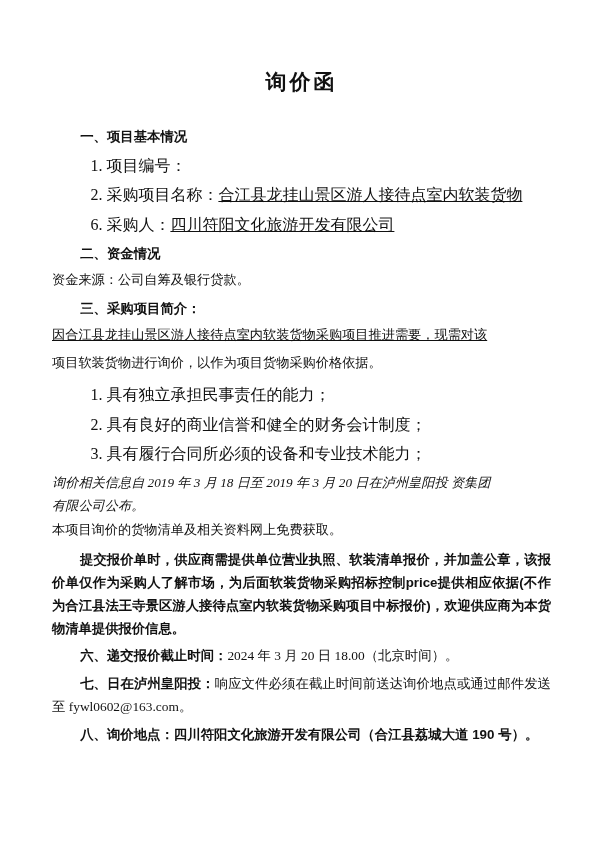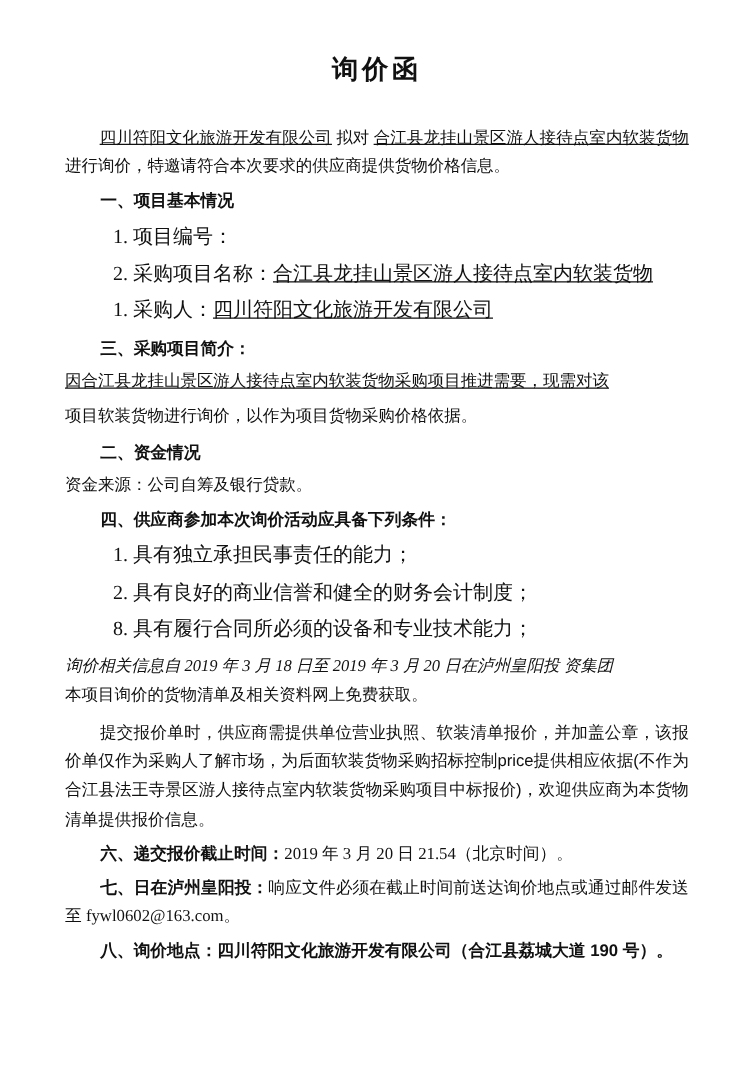--- a/index.html
+++ b/index.html
@@ -12,21 +12,21 @@
     height: 853px;
     font-family: "Liberation Serif", "DejaVu Serif", serif;
     color: #111111;
     overflow: hidden;
   }
   .page {
     position: relative;
     width: 603px;
     height: 853px;
     box-sizing: border-box;
-    padding: 29px 52px 40px 52px;
+    padding: 56px 52px 40px 52px;
   }
   .doc-title {
     text-align: center;
     font-family: "Liberation Sans", "DejaVu Sans", sans-serif;
     font-weight: bold;
     font-size: 21px;
     letter-spacing: 3px;
     margin: 12px 0 30px 0;
   }
   p {
@@ -54,21 +54,21 @@
     line-height: 1.72;
     margin: 0 0 2px 0;
   }
   .u {
     text-decoration: underline;
   }
   .block {
     margin-bottom: 4px;
   }
   .bold-body {
-    font-weight: normal;
+    font-weight: bold;
     font-family: "Liberation Sans", "DejaVu Sans", sans-serif;
     font-size: 13.3px;
     line-height: 1.74;
     text-indent: 2.1em;
     text-align: justify;
     margin: 4px 0 4px 0;
   }
   .tight {
     margin-bottom: 1px;
     font-style: italic;
@@ -82,55 +82,54 @@
     font-family: "Liberation Serif", "DejaVu Serif", serif;
   }
 </style>
 </head>
 <body>
 
 <div class="page">
 
   <div class="doc-title">询价函</div>
 
-  <p class="indent2"><span class="u">四川符阳文化旅游开发有限公司</span> <span>拟对</span> <span class="u">合江县龙挂山景区游人接待点室内软装货物</span><span>进行询价，特邀请符合本次要求的供应商提供货物价格信息。</span></p>
 
   <div class="block">
     <p class="bold-head ind">一、项目基本情况</p>
     <p class="sub"><span>1. 项目编号：</span><span></span></p>
     <p class="sub"><span>2. 采购项目名称：</span><span class="u">合江县龙挂山景区游人接待点室内软装货物</span></p>
-    <p class="sub"><span>1. 采购人：</span><span class="u">四川符阳文化旅游开发有限公司</span></p>
+    <p class="sub"><span>6. 采购人：</span><span class="u">四川符阳文化旅游开发有限公司</span></p>
+  </div>
+
+  <div class="block">
+    <p class="bold-head ind">二、资金情况</p>
+    <p>资金来源：公司自筹及银行贷款。</p>
   </div>
 
   <div class="block">
     <p class="bold-head ind">三、采购项目简介：</p>
     <p class="u">因合江县龙挂山景区游人接待点室内软装货物采购项目推进需要，现需对该</p>
     <p>项目软装货物进行询价，以作为项目货物采购价格依据。</p>
   </div>
 
   <div class="block">
-    <p class="bold-head ind">二、资金情况</p>
-    <p>资金来源：公司自筹及银行贷款。</p>
-  </div>
-
-  <div class="block">
-    <p class="bold-head ind">四、供应商参加本次询价活动应具备下列条件：</p>
     <p class="sub">1. 具有独立承担民事责任的能力；</p>
     <p class="sub">2. 具有良好的商业信誉和健全的财务会计制度；</p>
-    <p class="sub">8. 具有履行合同所必须的设备和专业技术能力；</p>
+    <p class="sub">3. 具有履行合同所必须的设备和专业技术能力；</p>
   </div>
 
   <div class="block">
     <p class="tight">询价相关信息自 2019 年 3 月 18 日至 2019 年 3 月 20 日在泸州皇阳投 资集团</p>
+    <p class="tight">有限公司公布。</p>
     <p>本项目询价的货物清单及相关资料网上免费获取。</p>
     <p class="bold-body">提交报价单时，供应商需提供单位营业执照、软装清单报价，并加盖公章，该报价单仅作为采购人了解市场，为后面软装货物采购招标控制price提供相应依据(不作为合江县法王寺景区游人接待点室内软装货物采购项目中标报价)，欢迎供应商为本货物清单提供报价信息。</p>
   </div>
 
   <div class="block">
-    <p class="bold-head ind"><span class="inline-b">六、递交报价截止时间：</span><span class="normal-run">2019 年 3 月 20 日 21.54（北京时间）。</span></p>
+    <p class="bold-head ind"><span class="inline-b">六、递交报价截止时间：</span><span class="normal-run">2024 年 3 月 20 日 18.00（北京时间）。</span></p>
   </div>
 
   <div class="block">
     <p class="bold-head ind"><span class="inline-b">七、日在泸州皇阳投：</span><span class="normal-run">响应文件必须在截止时间前送达询价地点或通过邮件发送至 fywl0602@163.com。</span></p>
   </div>
 
   <div class="block">
     <p class="bold-head ind">八、询价地点：四川符阳文化旅游开发有限公司（合江县荔城大道 190 号）。</p>
   </div>
 

